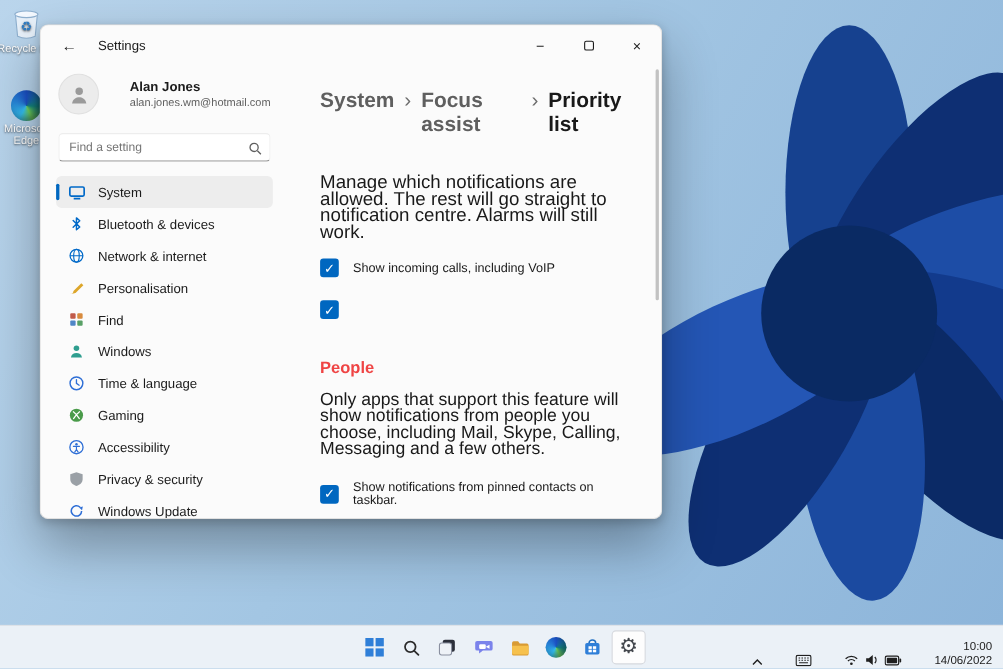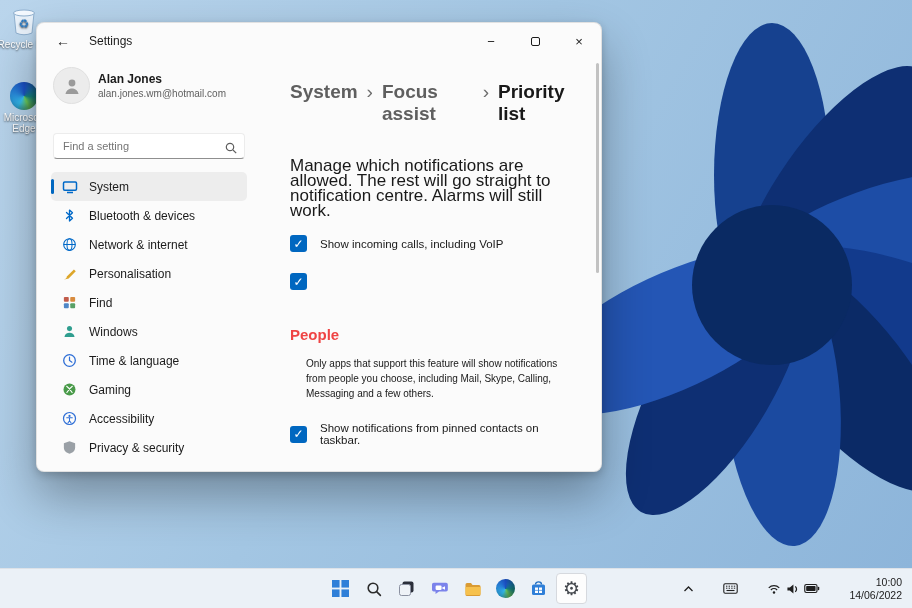--- a/index.html
+++ b/index.html
@@ -28,26 +28,26 @@
   .backbtn { width:32px; height:28px; border:0; background:transparent; border-radius:4px;
     font-size:14px; color:#1b1b1b; font-family:inherit; }
   .wtitle { font-size:12px; color:#1b1b1b; }
   .wcontrols { position:absolute; right:0; top:0; height:100%; display:flex; }
   .wcontrols button { width:44px; height:100%; border:0; background:transparent; font-size:13px;
     color:#1b1b1b; display:flex; align-items:center; justify-content:center; font-family:inherit; }
   .maxbox { width:9px; height:9px; border:1px solid #1b1b1b; border-radius:2px; display:block; }
   .wbody { flex:1; display:flex; min-height:0; }
   
   .sidebar { flex:0 0 224px; padding:2px 14px 0 14px; }
-  .profile { display:flex; align-items:center; gap:8px; padding:6px 2px 13px 2px; }
+  .profile { display:flex; align-items:center; gap:28px; padding:6px 2px 13px 2px; }
   .avatar { width:37px; height:37px; border-radius:50%; background:#ececec; border:1px solid #e0e0e0;
     display:flex; align-items:center; justify-content:center; }
   .pname { font-size:12px; font-weight:700; color:#1b1b1b; }
   .pemail { font-size:10px; color:#5f5f5f; margin-top:2px; }
-  .searchbox { position:relative; margin:16px 2px 13px 2px; }
+  .searchbox { position:relative; margin:4px 2px 13px 2px; }
   .searchbox input { width:100%; height:26px; background:#fff; border:1px solid #ececec;
     border-bottom:1px solid #8f8f8f; border-radius:4px; padding:0 26px 0 9px;
     font-size:11px; font-family:inherit; color:#1b1b1b; outline:none; }
   .searchbox input::placeholder { color:#757575; }
   .mag { position:absolute; right:8px; top:7px; }
   .navitem { height:29px; display:flex; align-items:center; gap:11px; padding:0 10px;
     border-radius:5px; font-size:12px; color:#1b1b1b; position:relative; cursor:default; }
   .navitem.selected { background:#ededed; }
   .navitem.selected::before { content:""; position:absolute; left:0; top:7px; width:3px; height:15px;
     border-radius:2px; background:#0067c0; }
@@ -57,33 +57,33 @@
   .breadcrumb { display:flex; align-items:baseline; gap:9px; font-size:19px; font-weight:600; }
   .bc { color:#5f5f5f; } .bcsep { color:#6d6d6d; font-weight:400; } .bcur { color:#191919; font-weight:700; }
   .intro { margin:33px 0 0; max-width:332px; font-size:17px; line-height:15px; color:#191919; }
   .h-calls { margin:27px 0 0; font-size:14px; font-weight:700; color:#191919; }
   .cbrow { display:flex; align-items:center; gap:13px; margin-top:21px; }
   .cbrow.first { margin-top:17px; }
   .cb { width:17px; height:17px; flex:0 0 17px; background:#0067c0; border-radius:3px; color:#fff;
     font-size:12px; display:flex; align-items:center; justify-content:center; }
   .cbl { font-size:11.5px; color:#191919; }
   .h-people { margin:36px 0 0; font-size:15px; font-weight:700; color:#ef4444; }
-  .pdesc { margin:13px 16px 0; max-width:348px; font-size:10px; line-height:15px; color:#191919; }
+  .pdesc { margin:13px 0 0; max-width:348px; font-size:16px; line-height:15px; color:#191919; }
   .scrollbar { position:absolute; right:2px; top:40px; width:3px; height:210px;
     background:#c2c2c2; border-radius:3px; }
   
   .taskbar { position:absolute; left:0; right:0; bottom:0; height:40px; z-index:10;
     background:rgba(238,243,248,.96); border-top:1px solid rgba(0,0,0,.06);
     display:flex; align-items:center; }
   .tcenter { position:absolute; left:50%; transform:translateX(-50%); display:flex; gap:2px; }
   .tbtn { width:31px; height:31px; border:0; background:transparent; border-radius:4px;
     display:flex; align-items:center; justify-content:center; font-family:inherit; }
   .tbtn.open { background:#fdfdfd; border:1px solid #d6d9de; }
   .gear { font-size:19px; color:#43474d; line-height:1; }
-  .tray { position:absolute; right:8px; top:0; height:100%; display:flex; align-items:center; gap:25px; }
+  .tray { position:absolute; right:8px; top:0; height:100%; display:flex; align-items:flex-end; gap:25px; }
   .trico { display:flex; align-items:center; justify-content:center; border:0; background:transparent; padding:2px; }
   .sysico { display:flex; align-items:center; gap:5px; border:0; background:transparent; padding:2px; }
   .clock { text-align:right; font-size:10.5px; line-height:13px; color:#1b1b1b; border:0;
     background:transparent; font-family:inherit; padding:0 2px; }
 </style>
 </head>
 <body>
 
 <div class="wallpaper">
   <svg class="bloom" width="480" height="568" viewBox="0 0 480 568">

